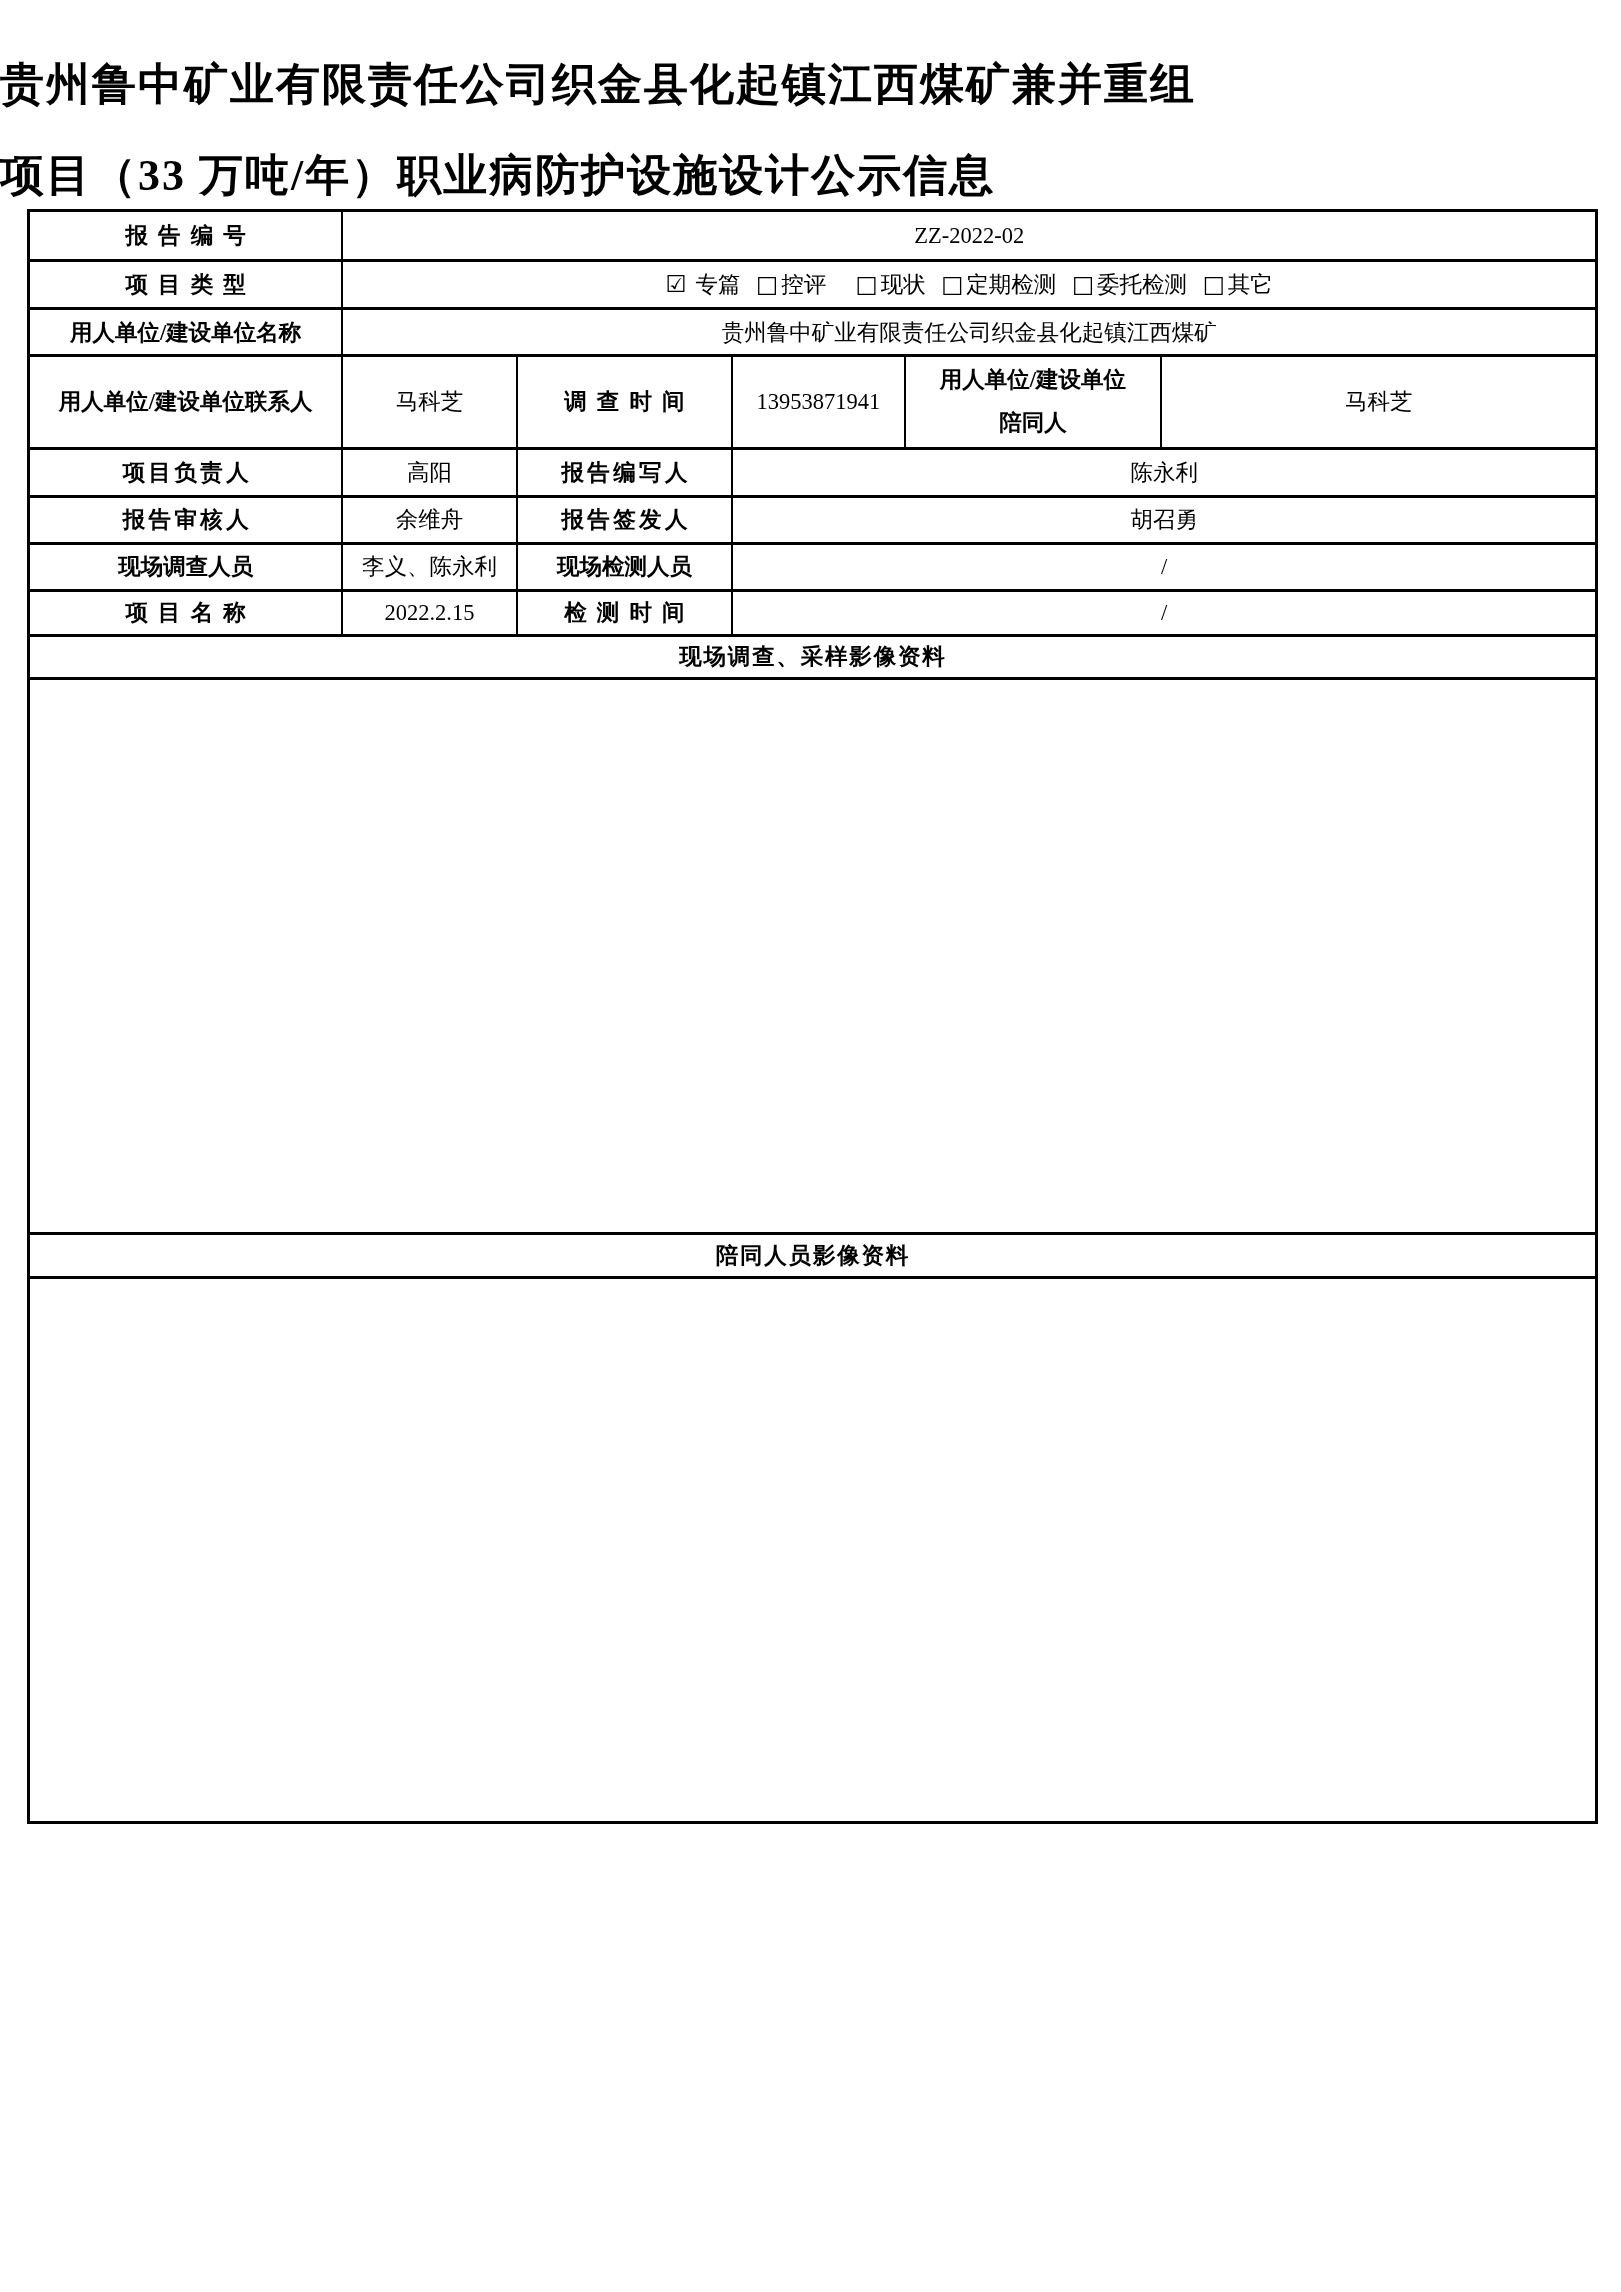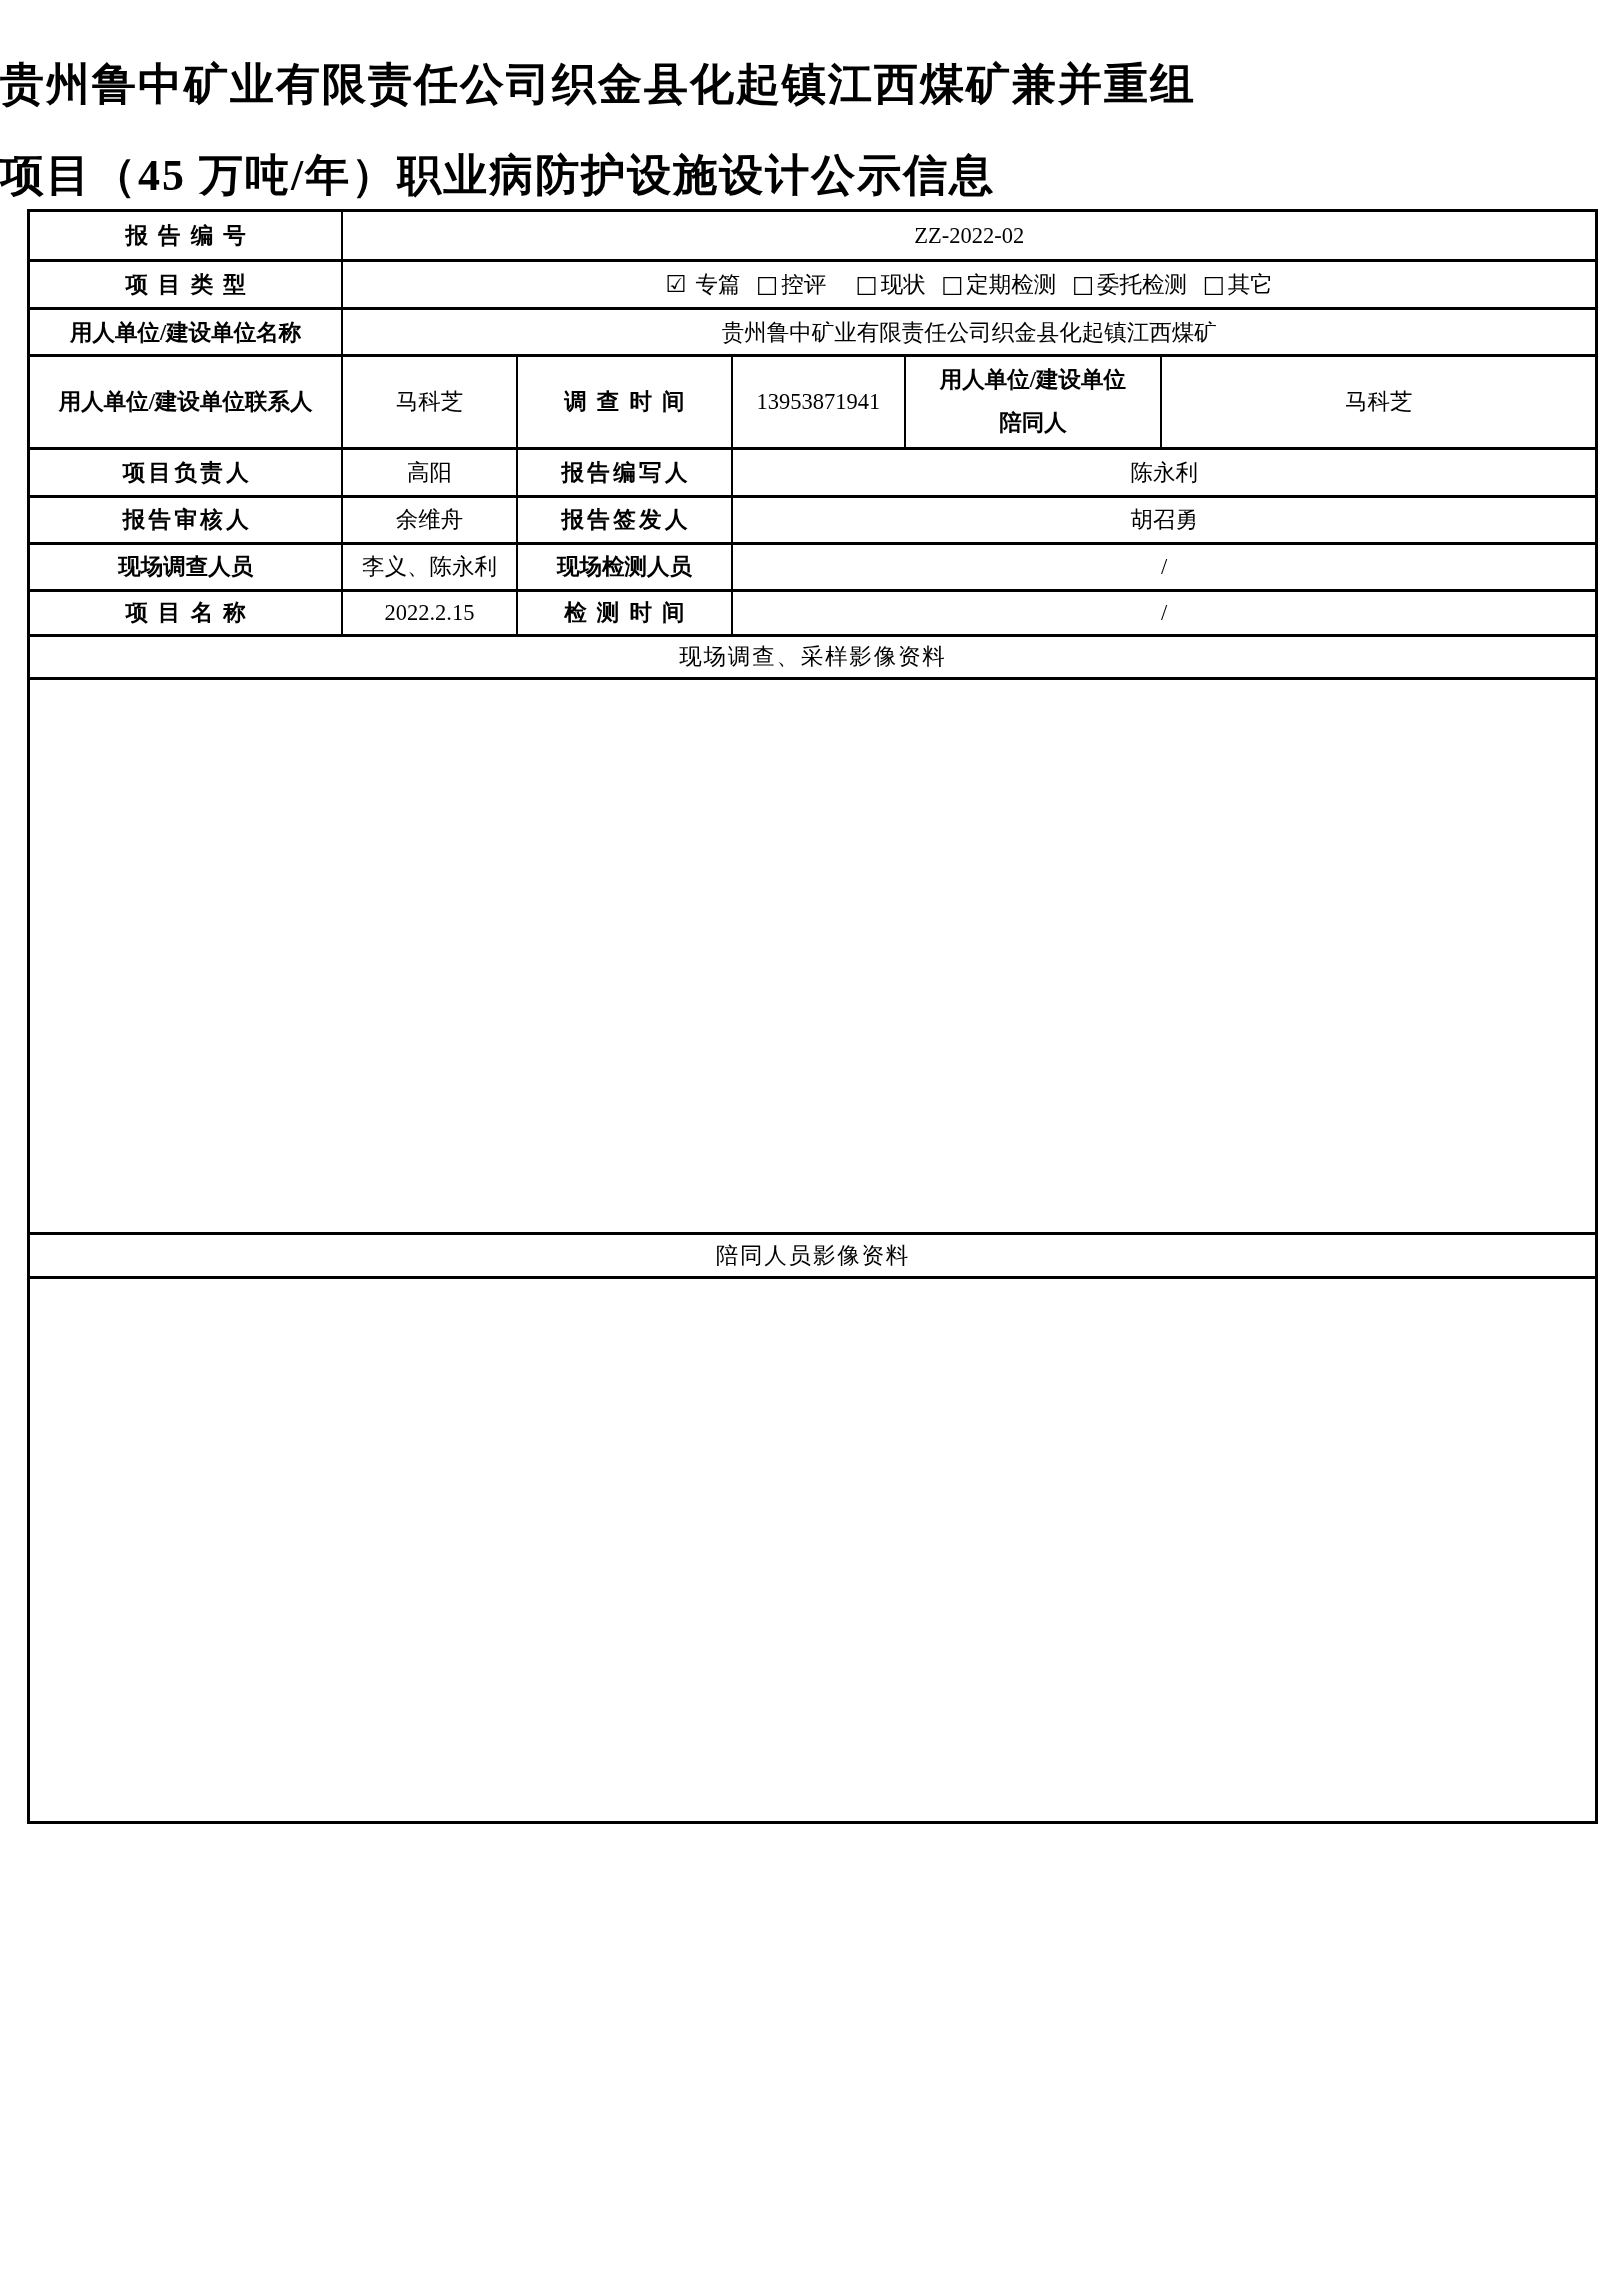--- a/index.html
+++ b/index.html
@@ -31,21 +31,21 @@
     border-bottom-width:3.9px;
     text-align:center;
     vertical-align:middle;
     font-size:22.5px;
     padding:2px 5.9px;
     overflow:hidden;
   }
   td.lbl { font-weight:bold; }
   td.ls4 { letter-spacing:0.45em; text-indent:0.45em; }
   td.ls5 { letter-spacing:0.15em; text-indent:0.15em; }
-  td.section-hdr { font-weight:normal; letter-spacing:0.08em; }
+  td.section-hdr { font-weight:bold; letter-spacing:0.08em; }
   td.escort-lbl { white-space:pre-line; line-height:1.9; font-weight:bold; }
   td.blank-area { background:#fff; }
   tr.h-r1  td{height:50px;}  tr.h-r2  td{height:48px;}
   tr.h-r3  td{height:47px;}  tr.h-r4  td{height:38px;}
   tr.h-r5  td{height:49px;}  tr.h-r6  td{height:82px;}
   tr.h-r7  td{height:48px;}  tr.h-r8  td{height:47px;}
   tr.h-r9  td{height:47px;}  tr.h-r10 td{height:45px;}
   tr.h-r11 td{height:43px;}  tr.h-r12 td{height:555px;}
   tr.h-r13 td{height:44px;}  tr.h-r14 td{height:545px;}
   .opt { display:inline-block; white-space:nowrap; margin:0 7.8px; }
@@ -56,21 +56,21 @@
     font-weight:normal;
   }
   .opt:first-child .box { margin-right:8.8px; }
   .opt.gap-before { margin-left:21.6px; }
 </style>
 </head>
 <body>
 
 <div class="doc-title">
   <div>贵州鲁中矿业有限责任公司织金县化起镇江西煤矿兼并重组</div>
-  <div>项目（45 万吨/年）职业病防护设施设计公示信息</div>
+  <div>项目（33 万吨/年）职业病防护设施设计公示信息</div>
 </div>
 
 <table class="form">
   <colgroup>
     <col style="width:313px">
       <col style="width:175px">
       <col style="width:215px">
     <col style="width:173px">
       <col style="width:256px">
       <col style="width:436px">

